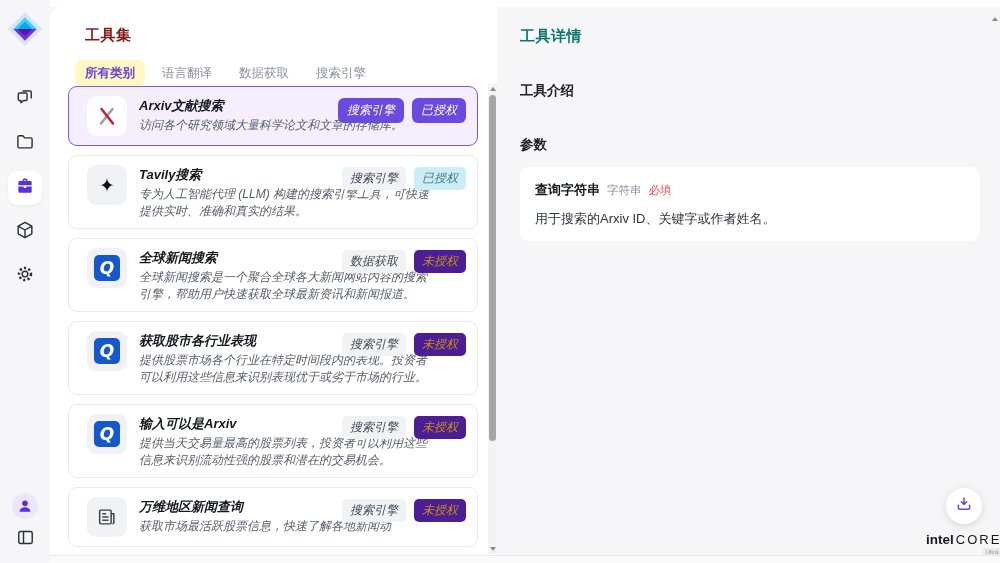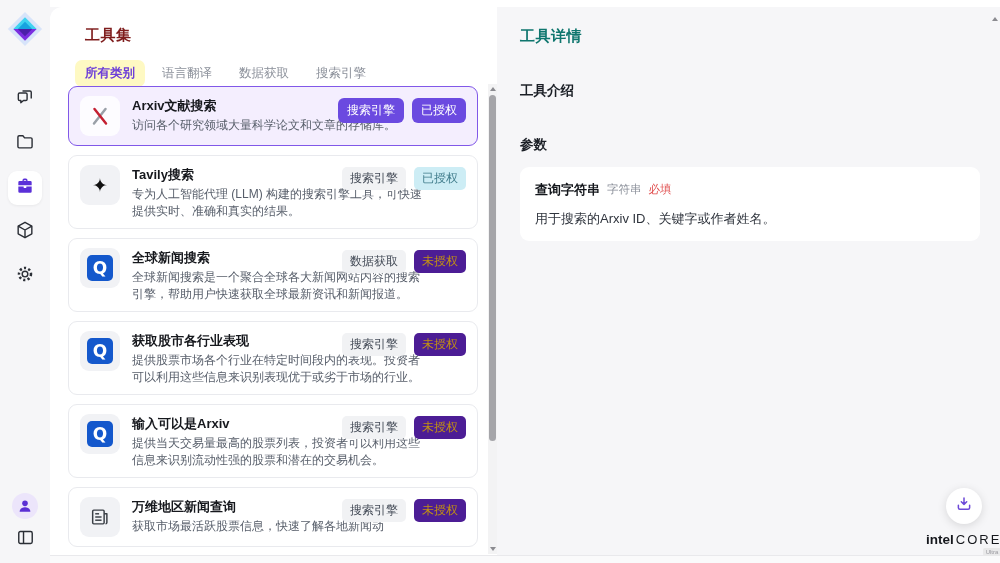--- a/index.html
+++ b/index.html
@@ -26,21 +26,21 @@
   .panel-toggle svg { width:19px; height:19px; }
 
   
   .main-panel { position:absolute; left:50px; top:7px; width:447px; height:548px; background:#fff; border-radius:12px 0 0 0; overflow:hidden; }
   .panel-title { font-size:15px; font-weight:bold; color:#7f1d1d; margin:19px 0 0 35px; letter-spacing:.5px; }
   .tabs { display:flex; gap:7px; margin:15px 0 0 25px; }
   .tab { font-size:12.5px; color:#8b909a; padding:5px 10px; border-radius:7px; background:transparent; border:none; cursor:pointer; font-family:inherit; }
   .tab.active { background:#fef9c3; color:#6d3fd8; font-weight:bold; }
 
   .tool-list { position:absolute; left:18px; top:79px; width:410px; bottom:0; display:flex; flex-direction:column; gap:9px; overflow:hidden; }
-  .tool-card { background:#fff; border:1px solid #e9eaee; border-radius:9px; padding:9px 11px; display:flex; gap:12px; position:relative; flex:none; cursor:pointer; }
+  .tool-card { background:#fff; border:1px solid #e9eaee; border-radius:9px; padding:9px 18px; display:flex; gap:12px; position:relative; flex:none; cursor:pointer;font-style:italic; }
   .tool-card.selected { background:#f4eefe; border:1.5px solid #8158e8; }
   .tool-icon { width:40px; height:40px; border-radius:9px; background:#f1f2f5; flex:none; display:flex; align-items:center; justify-content:center; overflow:hidden; }
   .tool-card.selected .tool-icon { background:#fdfcff; }
   .ic { display:none; align-items:center; justify-content:center; }
   .ic-star { font-size:19px; color:#111; line-height:1; }
   .ic-q { width:26px; height:26px; border-radius:5px; background:#1458cc; color:#fff; font-weight:bold; font-size:17px; line-height:26px; text-align:center; font-family:"DejaVu Sans",sans-serif; }
   .tool-body { flex:1; min-width:0; }
   .tool-name { font-size:13px; font-weight:bold; color:#16181d; line-height:16px; margin-top:2px; margin-bottom:3px; }
   .tool-desc { font-size:12px; color:#575e6a; line-height:1.38; max-width:292px; }
   .tool-badges { position:absolute; top:11px; right:11px; display:flex; gap:8px; }
@@ -57,21 +57,21 @@
   .scroll-arrow.down { bottom:0; }
   .tri-up { width:0; height:0; border-left:3px solid transparent; border-right:3px solid transparent; border-bottom:4px solid #8b8b90; }
   .tri-down { width:0; height:0; border-left:3px solid transparent; border-right:3px solid transparent; border-top:4px solid #8b8b90; }
   .scroll-thumb { position:absolute; left:1px; top:11px; width:7px; height:346px; background:#a5a5a9; border-radius:4px; }
 
   
   .detail-panel { position:absolute; left:497px; top:7px; right:0; height:548px; background:#f6f6f8; padding:20px 20px 0 23px; }
   .detail-title { font-size:15px; font-weight:bold; color:#0f766e; letter-spacing:.5px; }
   .section-heading { font-size:13.5px; font-weight:bold; color:#1b1f26; margin-top:36px; }
   .detail-card { background:#fff; border-radius:9px; margin-top:13px; padding:13px 15px; font-size:13px; color:#2f343d; line-height:1.5; }
-  .param-head { display:flex; align-items:center; gap:7px; }
+  .param-head { display:flex; align-items:flex-end; gap:7px; }
   .param-name { font-size:13px; font-weight:bold; color:#14171c; }
   .param-type { font-size:11.5px; color:#8b909a; }
   .param-required { font-size:11.5px; color:#e04f4f; }
   .param-desc { font-size:13px; color:#2f343d; margin-top:9px; }
 
   
   .right-scroll-arrow { position:absolute; right:2px; top:10px; }
 
   
   .fab { position:absolute; left:946px; top:488px; width:36px; height:36px; border-radius:50%; background:#fff; box-shadow:0 2px 10px rgba(0,0,0,.13); display:flex; align-items:center; justify-content:center; cursor:pointer; }

